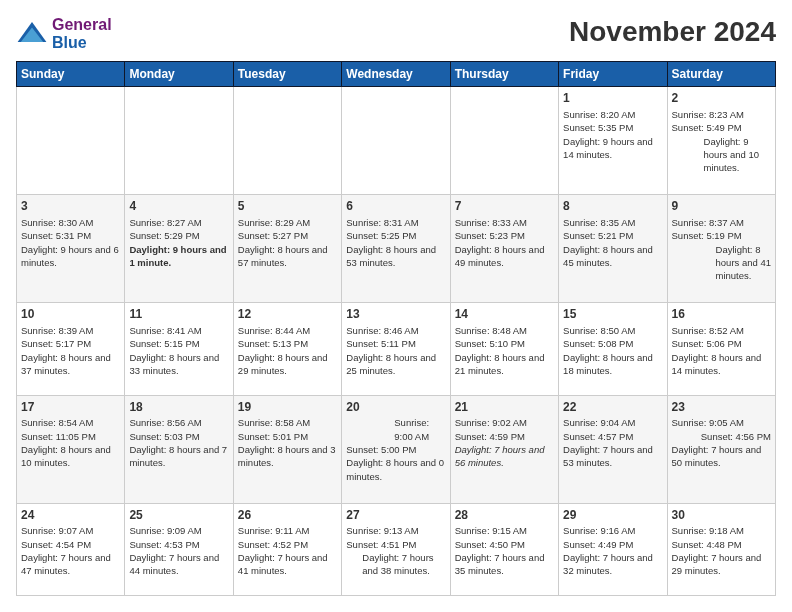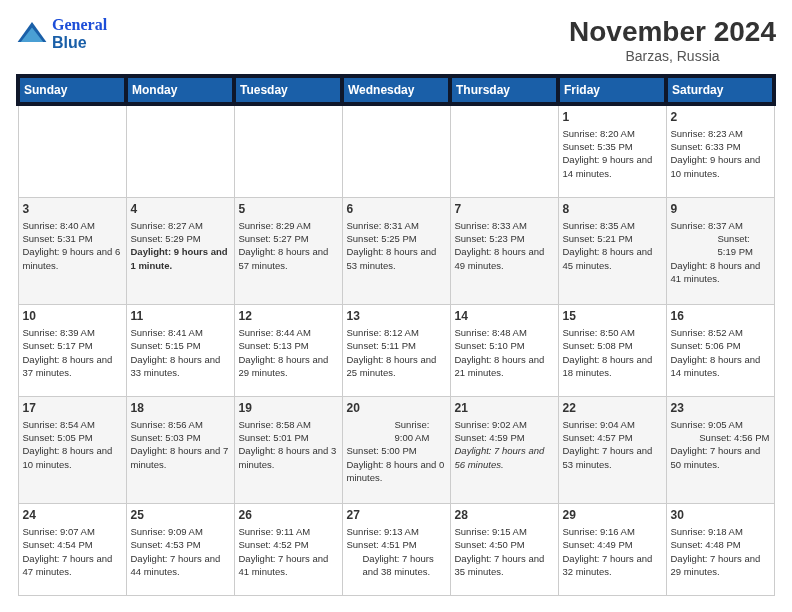--- a/index.html
+++ b/index.html
@@ -26,21 +26,21 @@
     .logo {
       display: flex;
       align-items: center;
       gap: 4px;
     }
     .logo-text {
       font-size: 16px;
       font-weight: bold;
       line-height: 1.1;
     }
-    .logo-text .general { color: #1d4ed8; font-family: Liberation Serif, serif; }
+    .logo-text .general { color: #701a75; }
     .logo-text .blue { color: #1a5fa8; }
     .logo-icon {
       width: 32px;
       height: 32px;
     }
     .title-block {
       text-align: center;
     }
     .month-title {
       font-size: 28px;
@@ -57,21 +57,21 @@
       border-collapse: collapse;
       width: 100%;
       table-layout: fixed;
     }
     .calendar th {
       background: #1a5fa8;
       color: #fff;
       font-size: 12px;
       font-weight: bold;
       padding: 5px 4px;
-      border: 4px solid #0f172a;
+      border: 1px solid #0f172a;
       text-align: left;
     }
     .calendar td {
       border: 1px solid #ccc;
       vertical-align: top;
       padding: 3px 4px;
       font-size: 9.5px;
       color: #333;
       line-height: 1.4;
     }
@@ -101,21 +101,20 @@
         <polygon points="20,5 38,30 2,30" fill="#1a5fa8"></polygon>
         <polygon points="20,12 34,30 6,30" fill="#4a9fd4"></polygon>
       </svg>
       <div class="logo-text">
         <span class="general">General</span><br>
         <span class="blue">Blue</span>
       </div>
     </div>
     <div class="title-block">
       <div class="month-title">November 2024</div>
-      <div class="location">Barzas, Russia</div>
     </div>
   </div>
 
   <table class="calendar">
     <thead>
       <tr>
         <th>Sunday</th>
         <th>Monday</th>
         <th>Tuesday</th>
         <th>Wednesday</th>
@@ -133,28 +132,28 @@
           <td class="empty-cell"></td>
           <td>
             <span class="day-number">1</span>
             <span style="display: block;">Sunrise: 8:20 AM</span>
             <span style="display: block;">Sunset: 5:35 PM</span>
             <span style="display: block;">Daylight: 9 hours and 14 minutes.</span>
           </td>
           <td>
             <span class="day-number">2</span>
             <span style="display: block;">Sunrise: 8:23 AM</span>
-            <span style="display: block;">Sunset: 6:33 PM</span>
-            <span style="display: block;">Daylight: 9 hours and 10 minutes.</span>
+            <span style="display: block;">Sunset: 5:49 PM</span>
+            <span style="display: block; margin-left: 32px;">Daylight: 9 hours and 10 minutes.</span>
           </td>
         </tr>
         <tr class="row-shaded">
           <td>
             <span class="day-number">3</span>
-            <span style="display: block;">Sunrise: 8:40 AM</span>
+            <span style="display: block;">Sunrise: 8:30 AM</span>
             <span style="display: block;">Sunset: 5:31 PM</span>
             <span style="display: block;">Daylight: 9 hours and 6 minutes.</span>
           </td>
           <td>
             <span class="day-number">4</span>
             <span style="display: block;">Sunrise: 8:27 AM</span>
             <span style="display: block;">Sunset: 5:29 PM</span>
             <span style="display: block; font-weight: bold;">Daylight: 9 hours and 1 minute.</span>
           </td>
           <td>
@@ -177,22 +176,22 @@
           </td>
           <td>
             <span class="day-number">8</span>
             <span style="display: block;">Sunrise: 8:35 AM</span>
             <span style="display: block;">Sunset: 5:21 PM</span>
             <span style="display: block;">Daylight: 8 hours and 45 minutes.</span>
           </td>
           <td>
             <span class="day-number">9</span>
             <span style="display: block;">Sunrise: 8:37 AM</span>
-            <span style="display: block; margin-left: 47px;">Sunset: 5:19 PM</span>
-            <span style="display: block;">Daylight: 8 hours and 41 minutes.</span>
+            <span style="display: block;">Sunset: 5:19 PM</span>
+            <span style="display: block; margin-left: 44px;">Daylight: 8 hours and 41 minutes.</span>
           </td>
         </tr>
         <tr class="row-white">
           <td>
             <span class="day-number">10</span>
             <span style="display: block;">Sunrise: 8:39 AM</span>
             <span style="display: block;">Sunset: 5:17 PM</span>
             <span style="display: block;">Daylight: 8 hours and 37 minutes.</span>
           </td>
           <td>
@@ -202,21 +201,21 @@
             <span style="display: block;">Daylight: 8 hours and 33 minutes.</span>
           </td>
           <td>
             <span class="day-number">12</span>
             <span style="display: block;">Sunrise: 8:44 AM</span>
             <span style="display: block;">Sunset: 5:13 PM</span>
             <span style="display: block;">Daylight: 8 hours and 29 minutes.</span>
           </td>
           <td>
             <span class="day-number">13</span>
-            <span style="display: block;">Sunrise: 8:12 AM</span>
+            <span style="display: block;">Sunrise: 8:46 AM</span>
             <span style="display: block;">Sunset: 5:11 PM</span>
             <span style="display: block;">Daylight: 8 hours and 25 minutes.</span>
           </td>
           <td>
             <span class="day-number">14</span>
             <span style="display: block;">Sunrise: 8:48 AM</span>
             <span style="display: block;">Sunset: 5:10 PM</span>
             <span style="display: block;">Daylight: 8 hours and 21 minutes.</span>
           </td>
           <td>
@@ -229,21 +228,21 @@
             <span class="day-number">16</span>
             <span style="display: block;">Sunrise: 8:52 AM</span>
             <span style="display: block;">Sunset: 5:06 PM</span>
             <span style="display: block;">Daylight: 8 hours and 14 minutes.</span>
           </td>
         </tr>
         <tr class="row-shaded">
           <td>
             <span class="day-number">17</span>
             <span style="display: block;">Sunrise: 8:54 AM</span>
-            <span style="display: block;">Sunset: 5:05 PM</span>
+            <span style="display: block;">Sunset: 11:05 PM</span>
             <span style="display: block;">Daylight: 8 hours and 10 minutes.</span>
           </td>
           <td>
             <span class="day-number">18</span>
             <span style="display: block;">Sunrise: 8:56 AM</span>
             <span style="display: block;">Sunset: 5:03 PM</span>
             <span style="display: block;">Daylight: 8 hours and 7 minutes.</span>
           </td>
           <td>
             <span class="day-number">19</span>

